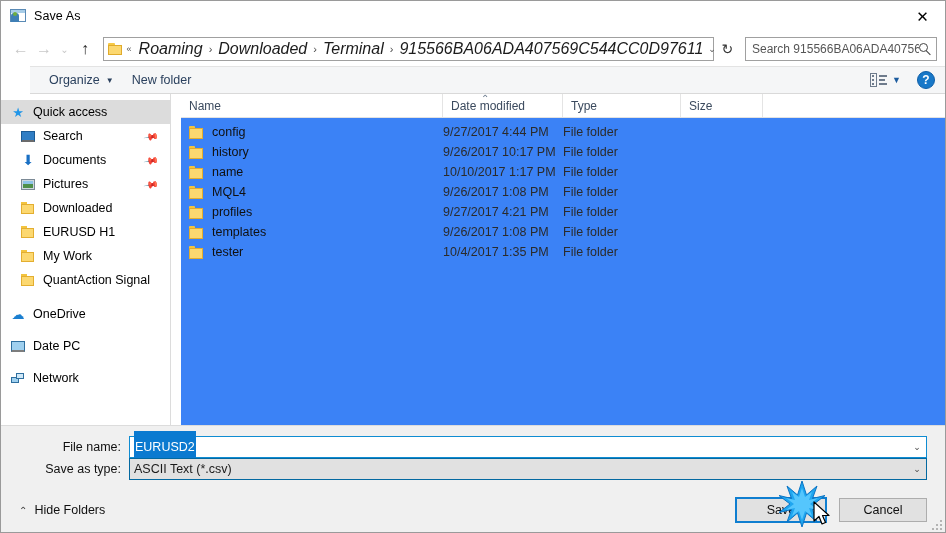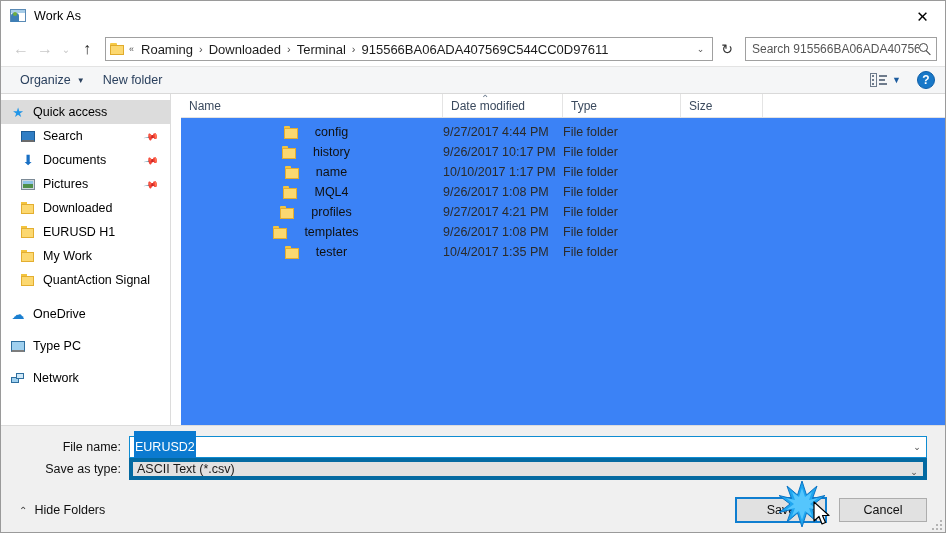--- a/index.html
+++ b/index.html
@@ -82,21 +82,21 @@
   }
   .addr-folder .tab {
     position: absolute; left: 0; top: 0; width: 7px; height: 3px;
     background: #f6c945; border-radius: 1px 1px 0 0;
   }
   .addr-folder .body {
     position: absolute; left: 0; top: 2px; width: 14px; height: 10px;
     background: #fcd870; border: 1px solid #e0ab2c;
   }
   .crumb {
-    color: #1c1c1c; font-size: 13px; padding: 0 5px; white-space: nowrap;
+    color: #1c1c1c; font-size: 16px; padding: 0 5px; white-space: nowrap; font-style: italic;
   }
   .crumb-sep { color: #4a4a4a; font-size: 11px; padding: 0 1px; }
   .crumb-chev { color: #555; font-size: 9px; padding: 0 2px; }
   #addr-spacer { flex: 1 1 auto; }
   #addr-dropdown {
     width: 19px; height: 22px; display: flex; align-items: center; justify-content: center;
     color: #555; font-size: 9px;
   }
   #refresh-btn {
     width: 24px; height: 24px; margin-left: 2px;
@@ -123,21 +123,21 @@
     position: absolute; left: 7px; top: 7.5px; width: 6px; height: 1.4px;
     background: #444; transform: rotate(45deg); transform-origin: left center;
   }
 
   
   #toolbar {
     height: 28px; flex: 0 0 28px;
     background: #f5f6f7;
     border-top: 1px solid #e3e3e3;
     border-bottom: 1px solid #d9d9d9;
-    display: flex; align-items: center; padding: 0 10px;
+    display: flex; align-items: center; padding: 0 10px; margin-left: 29px;
   }
   .tb-item {
     color: #2b415e; font-size: 12.5px; padding: 3px 9px;
     display: flex; align-items: center; gap: 6px;
   }
   .tb-caret { font-size: 8px; color: #2b415e; }
   #tb-spacer { flex: 1 1 auto; }
   #view-icon {
     width: 18px; height: 14px; position: relative; margin-right: 4px;
   }
@@ -219,21 +219,21 @@
   .col.type { width: 118px; flex: 0 0 118px; }
   .col.size { width: 82px; flex: 0 0 82px; }
   .col.rest { flex: 1 1 auto; border-right: none; }
   #sortmark {
     position: absolute; left: 300px; top: 0px;
     font-size: 10px; color: #6b7b8e; line-height: 1;
   }
 
   #filelist { flex: 1 1 auto; padding-top: 4px; overflow: hidden; }
   .frow { height: 20px; display: flex; align-items: center; font-size: 12.5px; color: #101010; }
-  .frow .fname { width: 262px; flex: 0 0 262px; display: flex; align-items: center; padding-left: 8px; gap: 16px; justify-content: center; }
+  .frow .fname { width: 262px; flex: 0 0 262px; display: flex; align-items: center; padding-left: 8px; gap: 8px; }
   .frow .fdate { width: 120px; flex: 0 0 120px; color: #2b2b2b; }
   .frow .ftype { width: 118px; flex: 0 0 118px; color: #2b2b2b; }
   .frow .fsize { width: 82px; flex: 0 0 82px; }
   .fico { width: 15px; height: 13px; position: relative; flex: 0 0 15px; }
   .fico .tab { position: absolute; left: 0; top: 0; width: 6px; height: 2.5px; background: #f3c43f; border-radius: 1px 1px 0 0; }
   .fico .bd { position: absolute; left: 0; top: 2px; width: 14px; height: 11px; background: #fcd870; border: 1px solid #e3ae30; }
 
   
   #formarea {
     flex: 0 0 63px; background: #f0f0f0;
@@ -243,21 +243,21 @@
   .frm-row { display: flex; align-items: center; height: 22px; }
   .frm-label {
     width: 128px; flex: 0 0 128px; text-align: right; padding-right: 8px;
     font-size: 12.5px; color: #101010;
   }
   .frm-field {
     flex: 1 1 auto; height: 22px; display: flex; align-items: center;
     padding: 0 0 0 4px; position: relative; min-width: 0;
   }
   #filename-field { background: #fff; border: 1px solid #0f8cd2; }
-  #savetype-field { background: #e1e1e1; border: 4px solid #0369a1; }
+  #savetype-field { background: #e1e1e1; border: 1px solid #0369a1; }
   .sel-text {
     background: #0b7ad0; color: #ffffff; font-size: 12.5px;
     padding: 9px 1px; line-height: 14px;
   }
   .plain-text { font-size: 12.5px; color: #1a1a1a; }
   .fld-caret {
     position: absolute; right: 0; top: 0; width: 18px; height: 20px;
     display: flex; align-items: center; justify-content: center;
     font-size: 9px; color: #4a4a4a;
   }
@@ -308,21 +308,21 @@
 
 <div id="dialog">
 
   <div id="titlebar">
     <div id="app-icon">
       <div class="appicon-win"></div>
       <div class="appicon-bar"></div>
       <div class="appicon-person"></div>
       <div class="appicon-head"></div>
     </div>
-    <div id="title-text">Work As</div>
+    <div id="title-text">Save As</div>
     <div id="close-button">✕</div>
   </div>
 
   <div id="navbar">
     <div class="navbtn">←</div>
     <div class="navbtn">→</div>
     <div class="navbtn small">⌄</div>
     <div class="navbtn enabled">↑</div>
 
     <div id="addressbar">
@@ -461,21 +461,21 @@
           </span>
         <span class="side-label">OneDrive</span>
       </div>
 
       <div style="height:8px"></div>
 
       <div class="side-item group">
         <span class="side-ico">
             <span class="ic-pc"></span>
           </span>
-        <span class="side-label">Type PC</span>
+        <span class="side-label">Date PC</span>
       </div>
 
       <div style="height:8px"></div>
 
       <div class="side-item group">
         <span class="side-ico">
             <span class="ic-net">
               <span class="s1"></span>
               <span class="s2"></span>
             </span>

